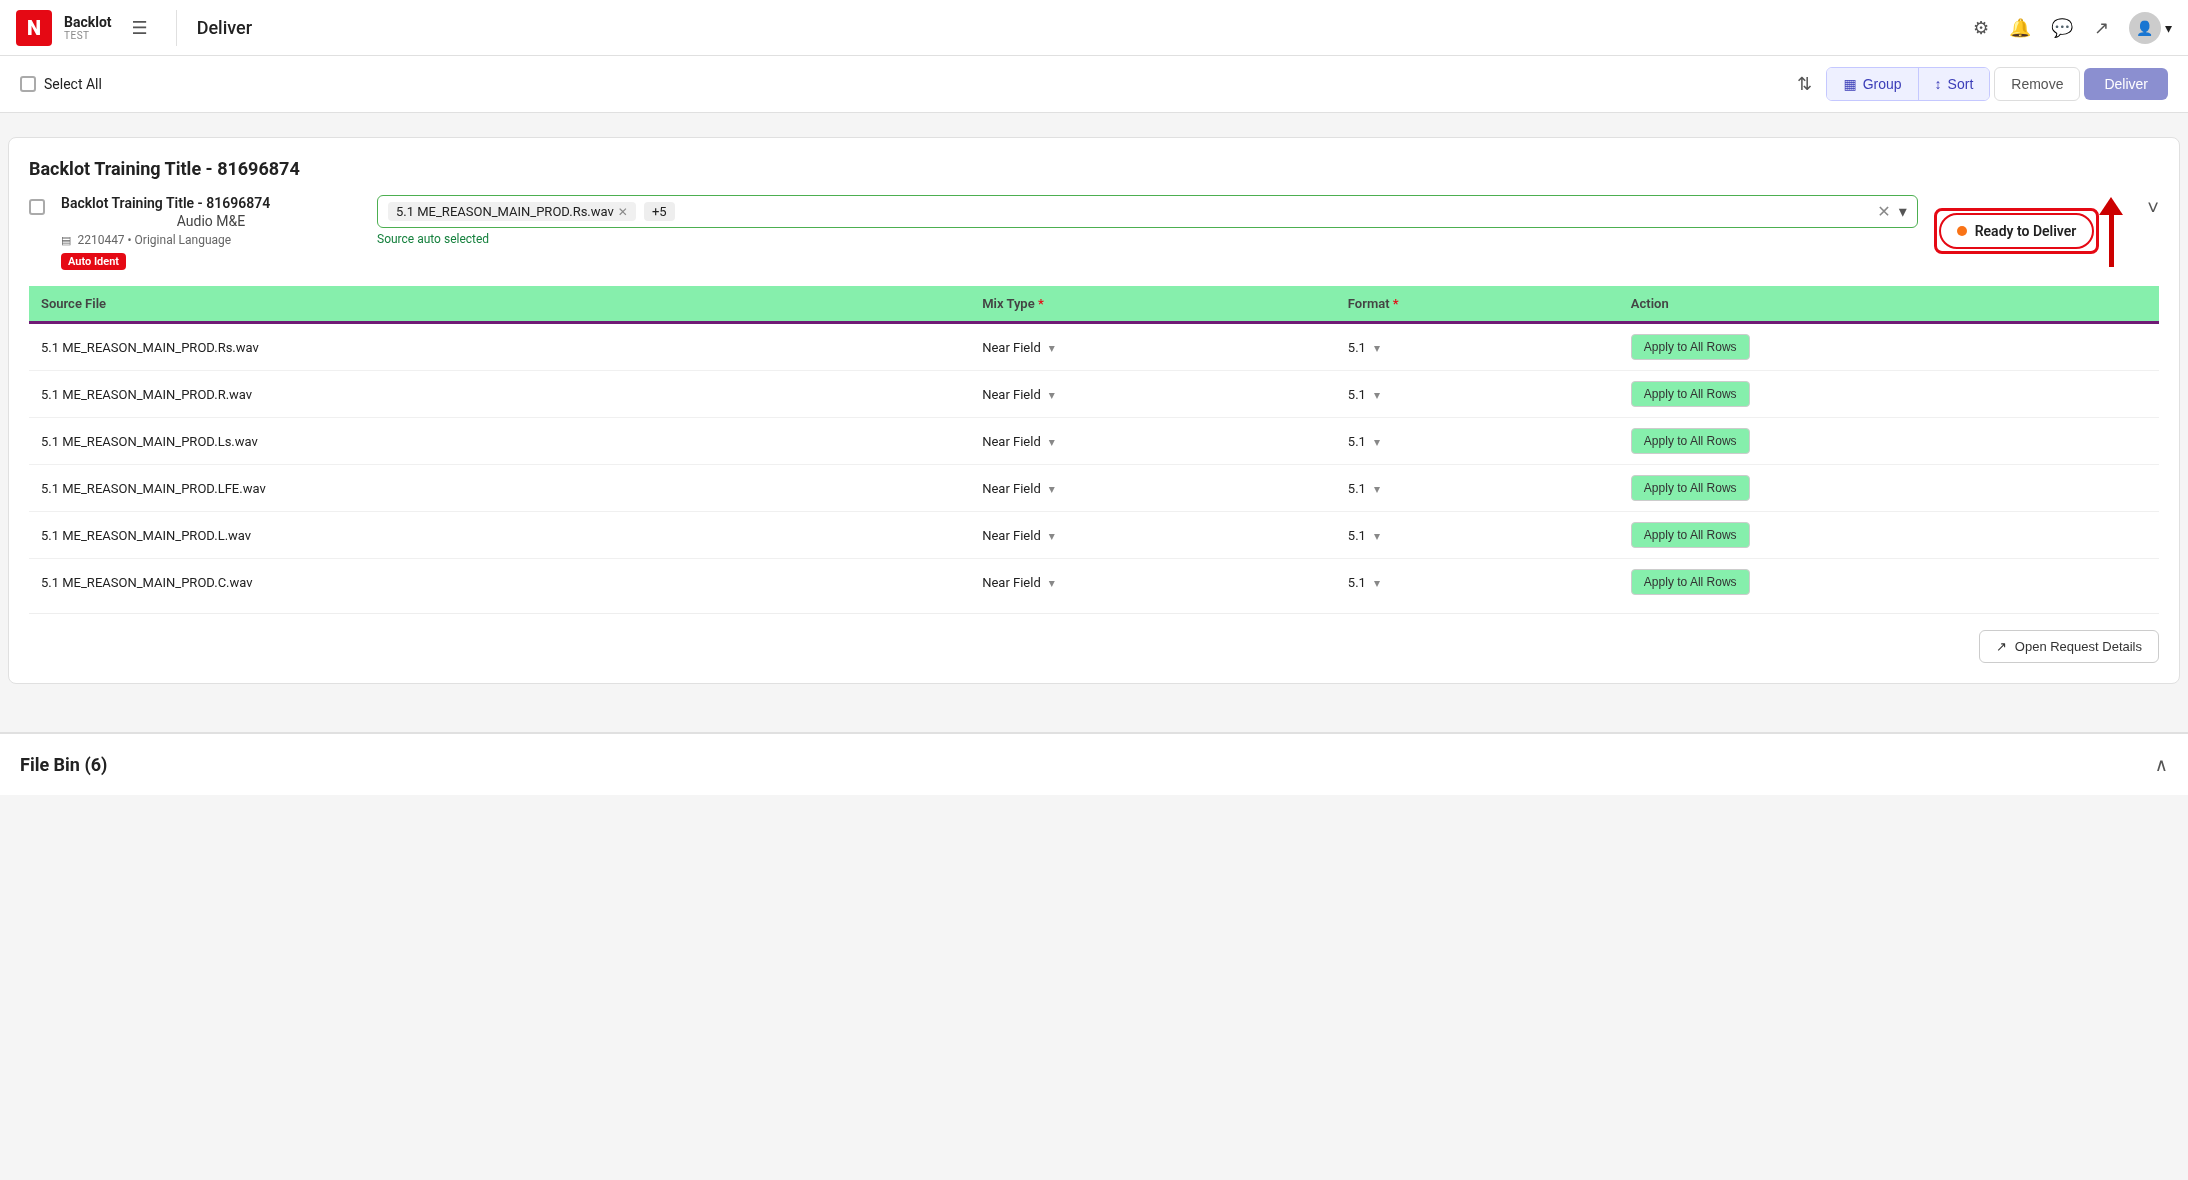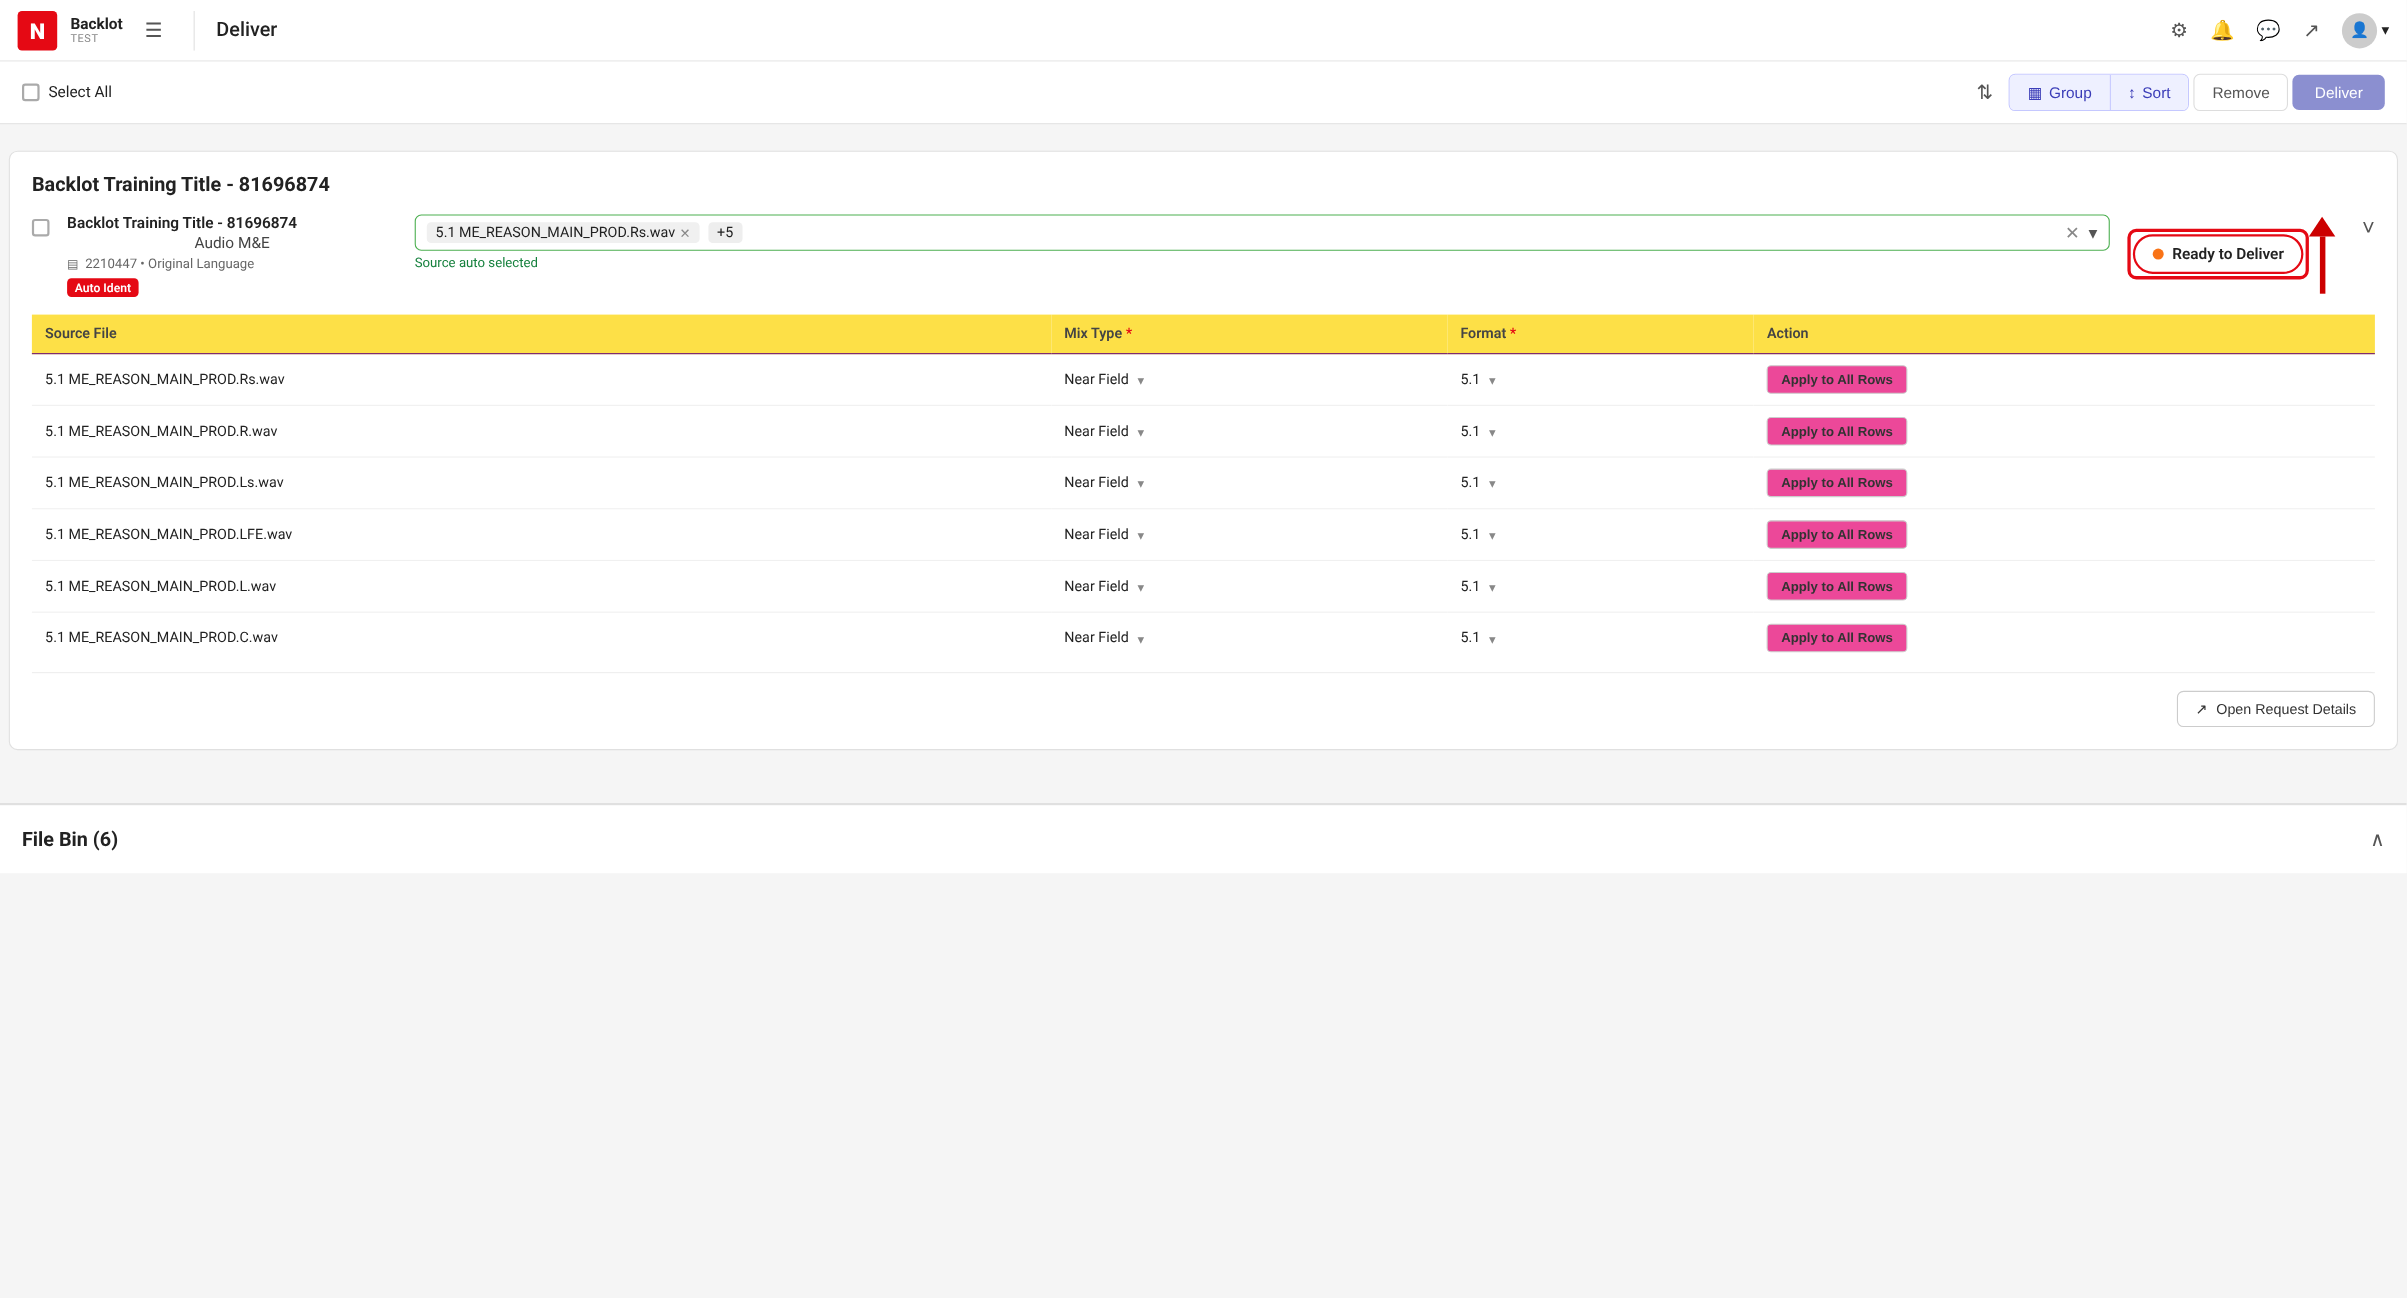--- a/index.html
+++ b/index.html
@@ -57,26 +57,26 @@
     .source-clear { cursor: pointer; color: #888; font-size: 16px; }
     .source-chevron { cursor: pointer; color: #555; font-size: 16px; }
     .source-auto { font-size: 12px; color: #15803d; margin-top: 4px; }
     .source-spacer { flex: 1; }
     .status-pill { display: flex; align-items: center; gap: 8px; border: 2px solid #e50914; border-radius: 30px; padding: 8px 16px; font-size: 14px; font-weight: 600; background: #fff; }
     .status-dot { width: 10px; height: 10px; border-radius: 50%; background: #f97316; }
     .expand-chevron { font-size: 20px; color: #555; cursor: pointer; margin-left: 8px; }
 
     
     .data-table { width: 100%; border-collapse: collapse; margin-top: 16px; }
-    .data-table th { text-align: left; font-size: 13px; font-weight: 600; color: #444; padding: 10px 12px; background: #fde047; border-bottom: 1px solid #701a75; }
+    .data-table th { text-align: left; font-size: 13px; font-weight: 600; color: #444; padding: 10px 12px; background: #86efac; border-bottom: 3px solid #701a75; }
     .data-table td { padding: 10px 12px; border-bottom: 1px solid #f0f0f0; font-size: 13px; }
     .data-table tr:last-child td { border-bottom: none; }
     .mix-type-cell { display: flex; align-items: flex-end; gap: 8px; }
     .dropdown-chevron { color: #888; font-size: 12px; }
-    .apply-btn { border: 1px solid #ccc; border-radius: 4px; padding: 5px 12px; background: #ec4899; cursor: pointer; font-size: 12px; color: #333; font-weight: bold; }
+    .apply-btn { border: 1px solid #ccc; border-radius: 4px; padding: 5px 12px; background: #86efac; cursor: pointer; font-size: 12px; color: #333; }
 
     
     .table-footer { display: flex; justify-content: flex-end; padding-top: 16px; border-top: 1px solid #eee; margin-top: 8px; }
     .open-details-btn { display: flex; align-items: center; gap: 8px; border: 1px solid #ccc; border-radius: 6px; padding: 8px 16px; background: #fff; cursor: pointer; font-size: 13px; color: #333; }
 
     
     .file-bin { background: #fff; border-top: 2px solid #e0e0e0; padding: 20px; display: flex; align-items: center; justify-content: space-between; }
     .file-bin-title { font-size: 18px; font-weight: 700; }
     .file-bin-chevron { font-size: 18px; color: #555; cursor: pointer; }
 

